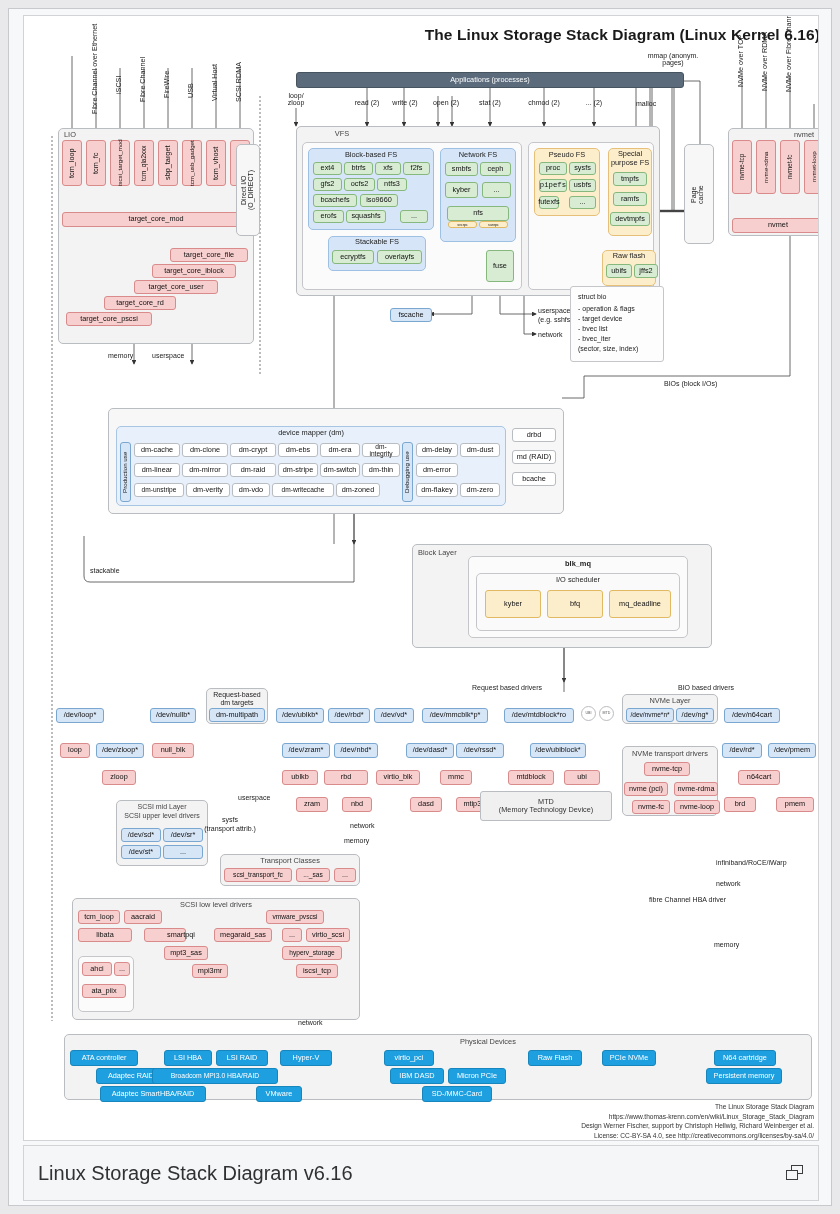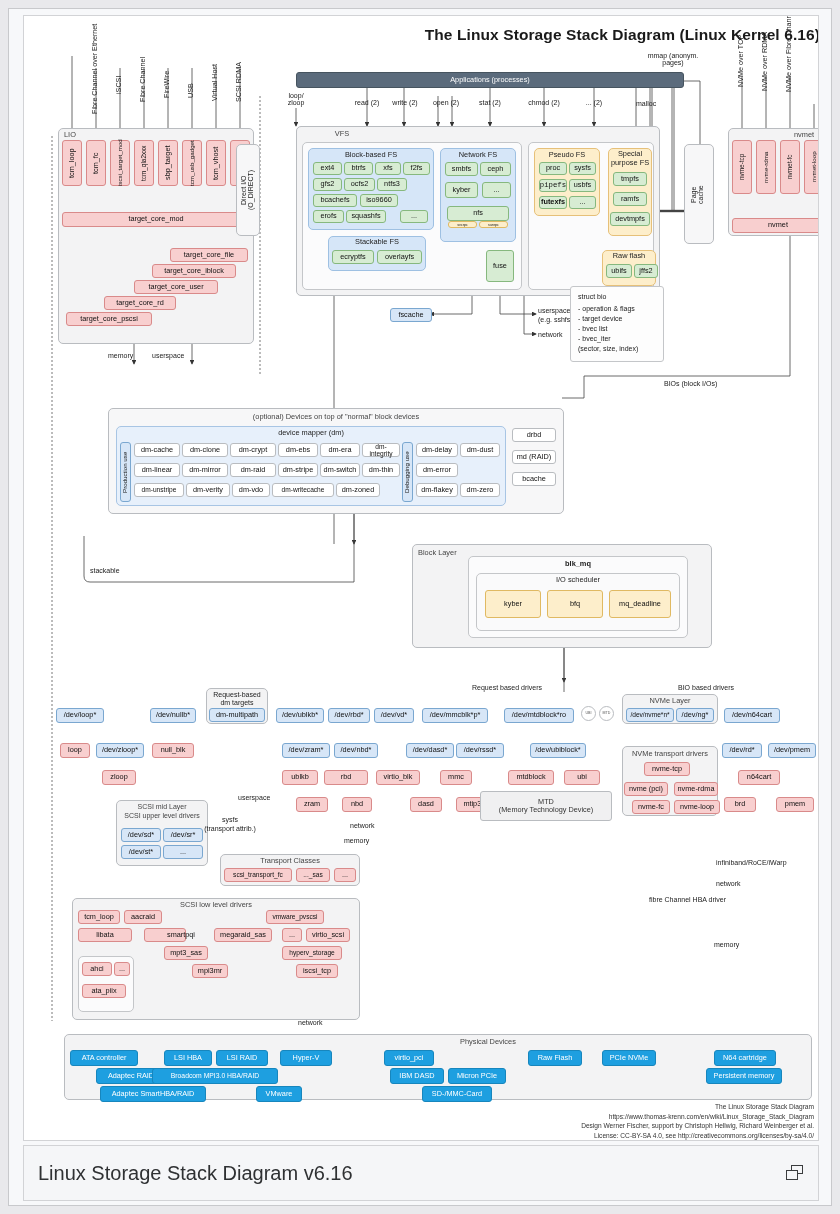--- a/index.html
+++ b/index.html
@@ -289,21 +289,21 @@
     <div class="lbl" style="left:514px; top:290px; white-space:pre-line; line-height:1.3;">userspace
 (e.g. sshfs)</div>
     <div class="lbl" style="left:514px; top:315px;">network</div>
 
     <div class="pane-orange" style="left:510px; top:132px; width:66px; height:68px;"></div>
     <div class="pane-lbl" style="left:510px; top:134px; width:66px;">Pseudo FS</div>
     <div class="box green" style="left:515px; top:146px; width:28px; height:13px;">proc</div>
     <div class="box green" style="left:545px; top:146px; width:27px; height:13px;">sysfs</div>
     <div class="box green" style="left:515px; top:163px; width:28px; height:13px;font-family:Liberation Mono, monospace;">pipefs</div>
     <div class="box green" style="left:545px; top:163px; width:27px; height:13px;">usbfs</div>
-    <div class="box green" style="left:515px; top:180px; width:28px; height:13px;font-weight:bold;">futexfs</div>
+    <div class="box green" style="left:515px; top:180px; width:20px; height:13px;">futexfs</div>
     <div class="box green" style="left:545px; top:180px; width:27px; height:13px;">...</div>
 
     <div class="pane-orange" style="left:584px; top:132px; width:44px; height:88px;"></div>
     <div class="pane-lbl" style="left:584px; top:134px; width:44px; white-space:pre-line; line-height:1.15;">Special
 purpose FS</div>
     <div class="box green" style="left:589px; top:156px; width:34px; height:14px;">tmpfs</div>
     <div class="box green" style="left:589px; top:176px; width:34px; height:14px;">ramfs</div>
     <div class="box green" style="left:586px; top:196px; width:40px; height:14px;">devtmpfs</div>
 
     <div class="pane-orange" style="left:578px; top:234px; width:54px; height:36px;"></div>
@@ -338,21 +338,20 @@
     <div class="lbl" style="left:554px; top:289px;">- operation &amp; flags</div>
     <div class="lbl" style="left:554px; top:299px;">- target device</div>
     <div class="lbl" style="left:554px; top:309px;">- bvec list</div>
     <div class="lbl" style="left:554px; top:319px;">- bvec_iter</div>
     <div class="lbl" style="left:554px; top:329px;">   (sector, size, index)</div>
     <div class="lbl" style="left:640px; top:364px;">BIOs (block I/Os)</div>
 
     <div class="lbl" style="left:66px; top:551px;">stackable</div>
 
     <div class="grp" style="left:84px; top:392px; width:456px; height:106px; background:#f7f7f8;"></div>
-    <div class="grp-t" style="left:84px; top:396px; width:456px; text-align:center;">(optional) Devices on top of "normal" block devices</div>
 
     <div class="pane-lblue" style="left:92px; top:410px; width:390px; height:80px;"></div>
     <div class="pane-lbl" style="left:92px; top:412px; width:390px;">device mapper (dm)</div>
 
     <div class="box blue vrot" style="left:96px; top:426px; width:11px; height:60px; font-size:6.2px;">Production use</div>
     <div class="box blue vrot" style="left:378px; top:426px; width:11px; height:60px; font-size:6.2px;">Debugging use</div>
 
     <div class="box white" style="left:110px; top:427px; width:46px; height:14px;">dm-cache</div>
     <div class="box white" style="left:158px; top:427px; width:46px; height:14px;">dm-clone</div>
     <div class="box white" style="left:206px; top:427px; width:46px; height:14px;">dm-crypt</div>

